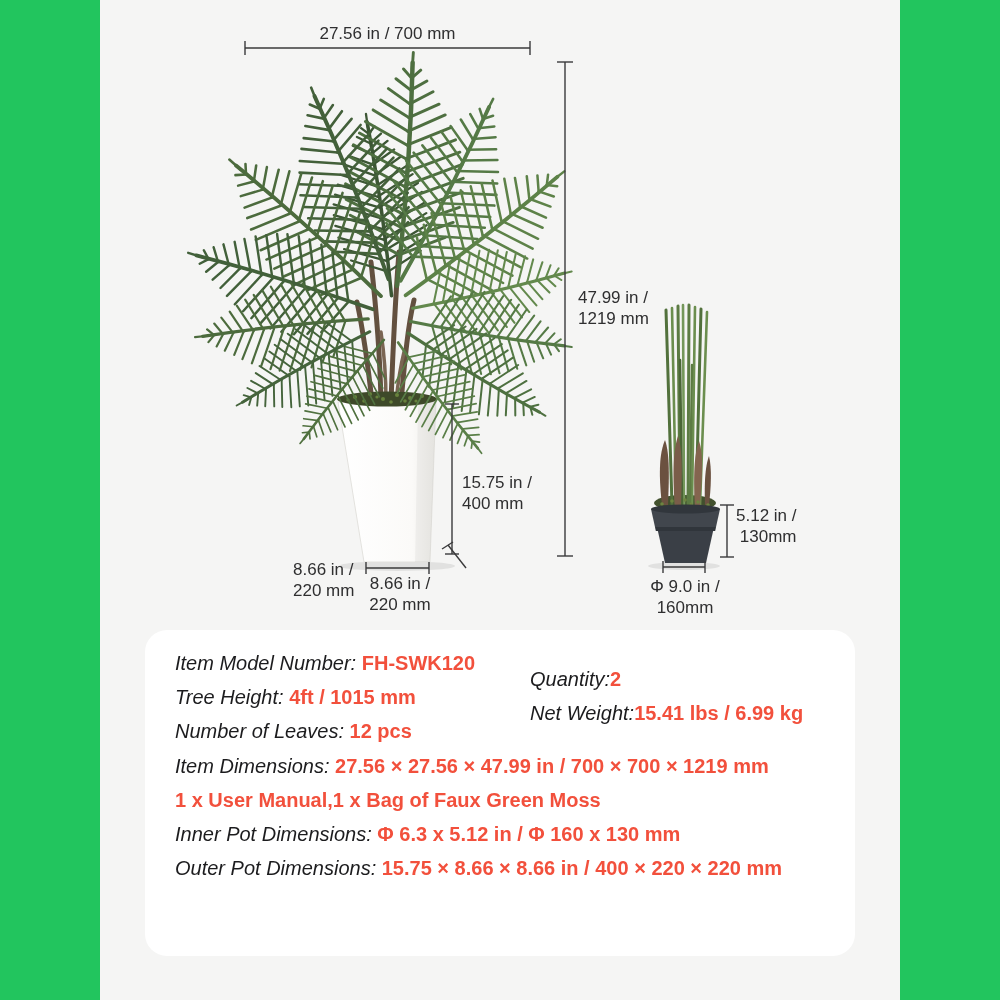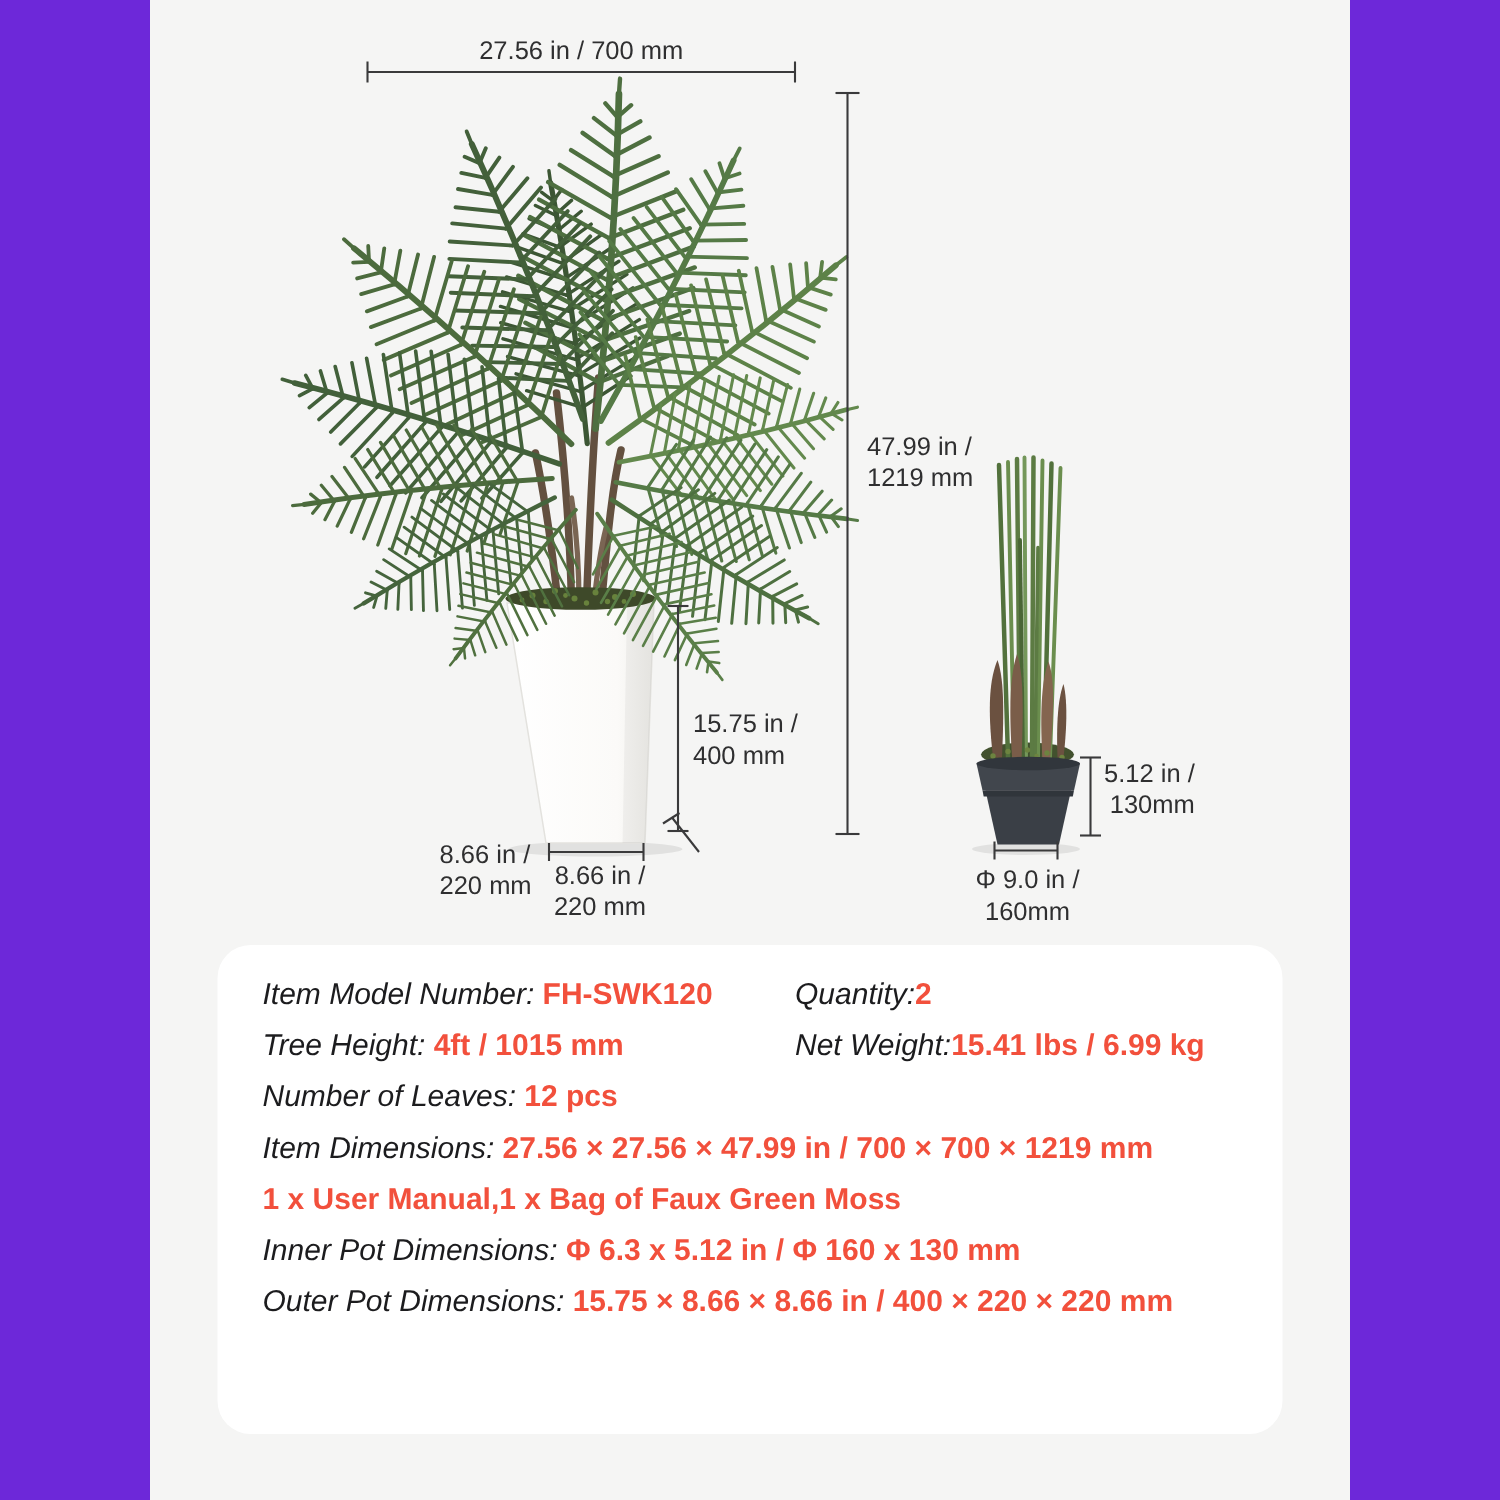--- a/index.html
+++ b/index.html
@@ -6,36 +6,36 @@
     --accent:#f2503c;
     --text-dark:#1c1c1e;
     --ann-text:#2f2f30;
     --stage-bg:#f5f5f4;
     --panel-bg:#ffffff;
     --dim-line:#3a3a3b;
   }
   *{margin:0;padding:0;box-sizing:border-box;}
   html,body{background:#ffffff;}
   body{font-family:"Liberation Sans", sans-serif;}
-  .page{position:relative;width:1000px;height:1000px;background:#6d28d9;overflow:hidden;}
+  .page{position:relative;width:1000px;height:1000px;background:#22c55e;overflow:hidden;}
   .stage{position:absolute;left:100px;top:0;width:800px;height:1000px;background:var(--stage-bg);}
   .art{position:absolute;left:0;top:0;width:800px;height:1000px;display:block;}
 
   .rib{stroke:currentColor;stroke-width:2.6;fill:none;stroke-linecap:round;}
   .lf{stroke:currentColor;stroke-width:1.7;fill:none;stroke-linecap:round;}
   .dimline line{stroke:var(--dim-line);stroke-width:1.4;}
 
   .dim{position:absolute;font-size:17px;line-height:21px;color:var(--ann-text);white-space:nowrap;}
   .dim.center{text-align:center;}
 
   .panel{position:absolute;left:45px;top:630px;width:710px;height:326px;background:var(--panel-bg);border-radius:22px;padding:16px 30px 0 30px;}
   .row{position:relative;height:34.3px;display:flex;align-items:center;font-size:20px;white-space:nowrap;}
   .lbl{color:var(--text-dark);font-weight:400;font-style:italic;}
   .val{color:var(--accent);font-weight:700;}
-  .col2{position:absolute;left:355px;top:0;height:34.3px;display:flex;align-items:center;justify-content:flex-end;}
+  .col2{position:absolute;left:355px;top:16px;height:34.3px;display:flex;align-items:center;justify-content:flex-end;}
 </style>
 </head>
 <body>
 
 <div class="page">
   <div class="stage">
 
     <svg class="art" viewBox="0 0 800 1000">
       <defs>
         <linearGradient id="potGrad" x1="0" y1="0" x2="1" y2="0">

